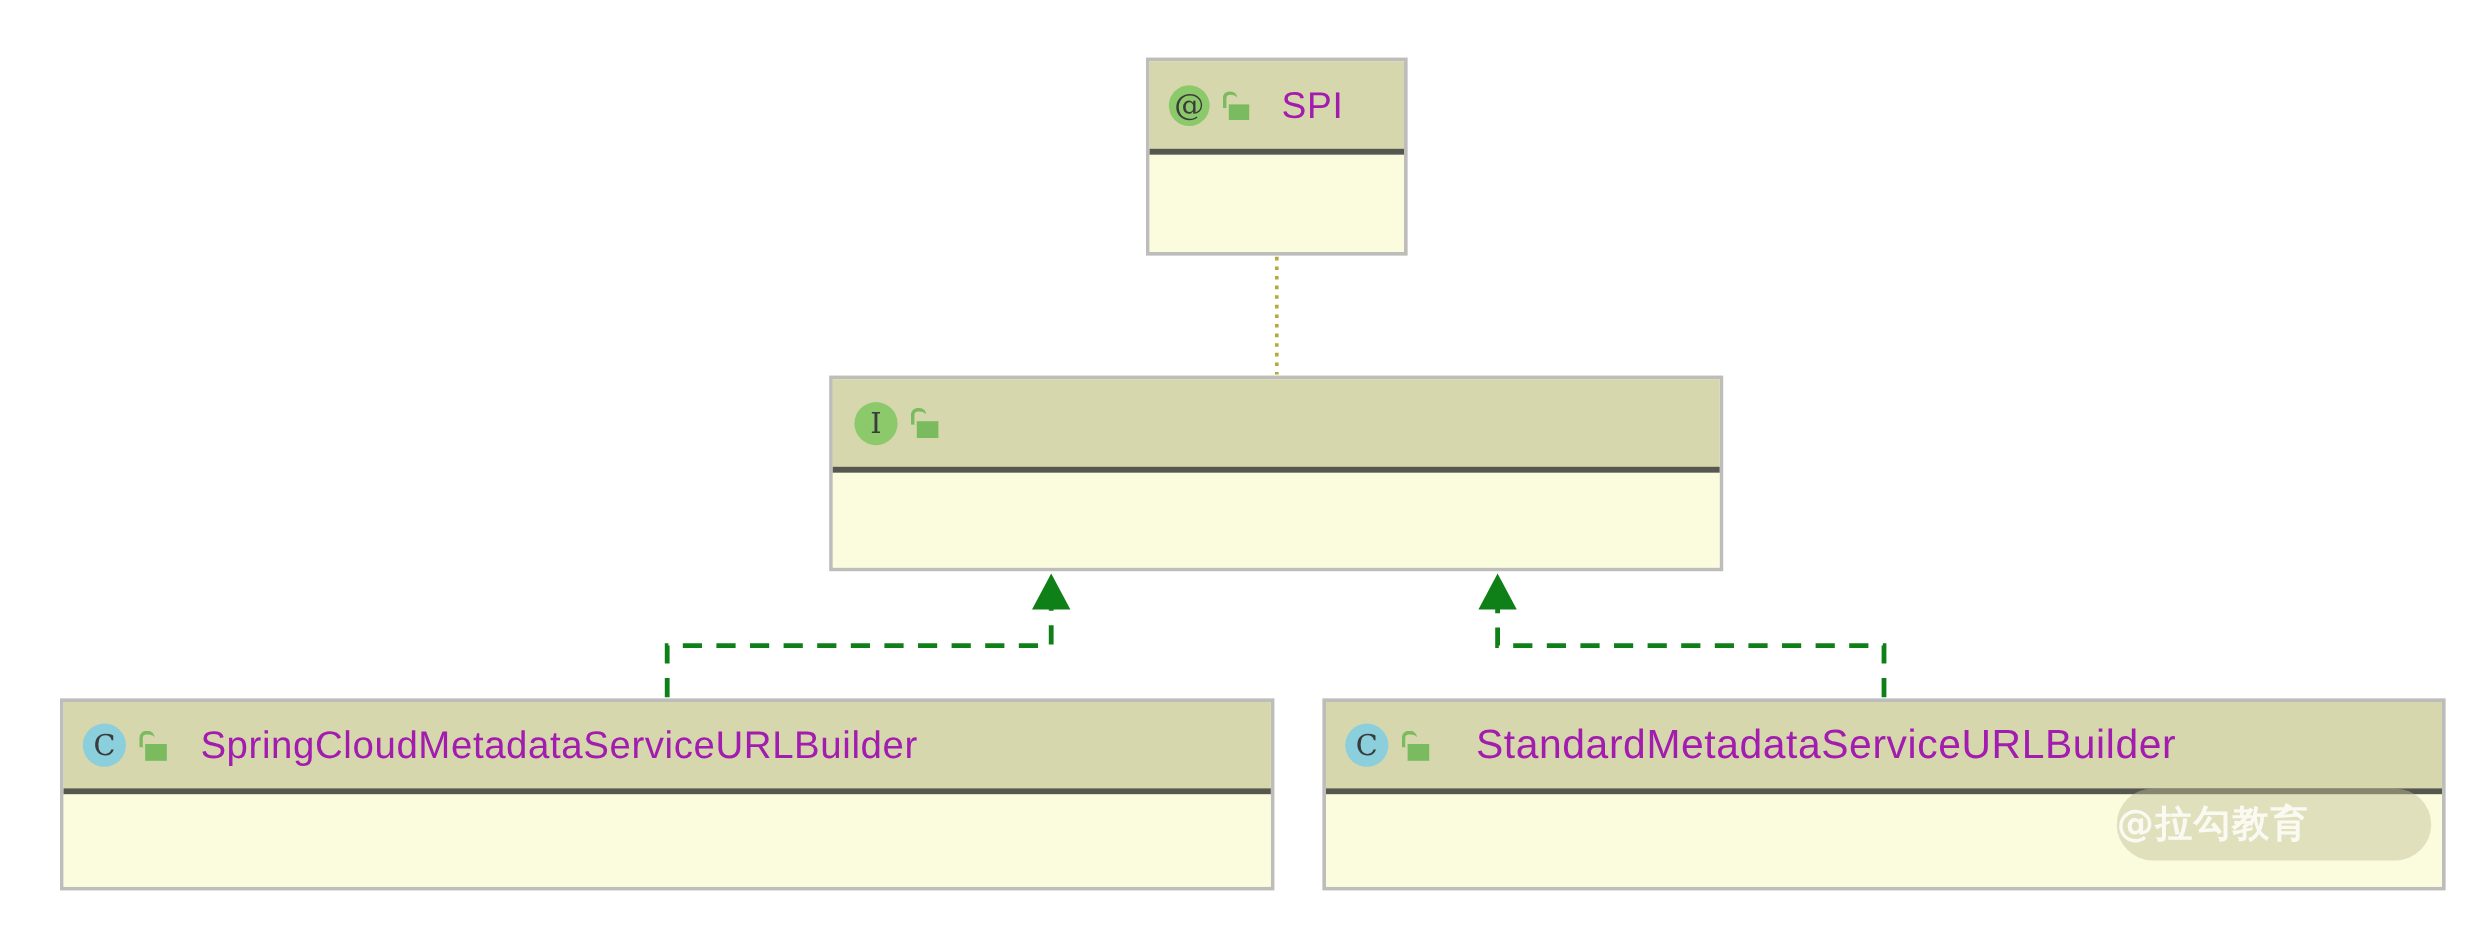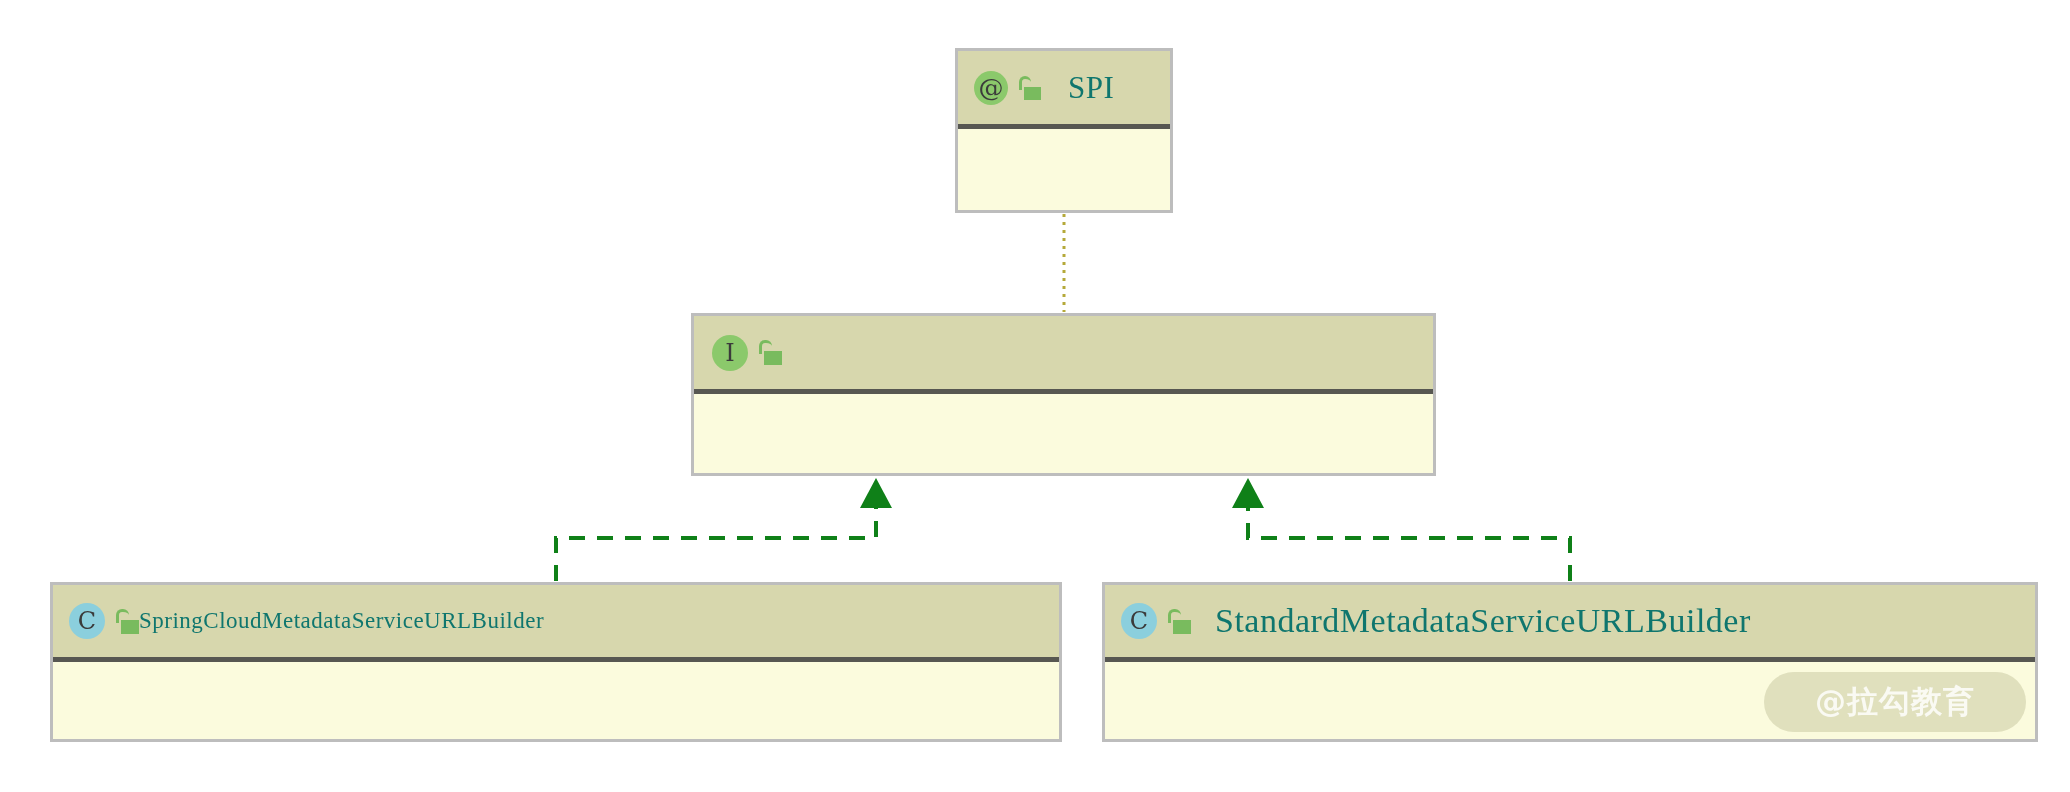--- a/index.html
+++ b/index.html
@@ -70,22 +70,22 @@
     position: absolute;
     top: 0;
     left: 0;
     border: 3px solid #79bb5e;
     border-bottom: none;
     border-right: none;
     background: transparent;
   }
 
   .uml-title {
-    font-family: Liberation Serif, serif;
-    color: #0f766e;
+    font-family: Liberation Sans, sans-serif;
+    color: #a21caf;
     white-space: nowrap;
     letter-spacing: 0.5px;
   }
 
   
   #node-spi {
     left: 955px; top: 48px; width: 218px; height: 165px;
   }
   #node-spi .uml-header { height: 78px; padding-left: 16px; }
   #node-spi .kind-icon { width: 34px; height: 34px; font-size: 25px; }
@@ -105,50 +105,50 @@
   #node-interface .uml-title { font-size: 34px; margin-left: 26px; }
 
   #node-springcloud {
     left: 50px; top: 582px; width: 1012px; height: 160px;
   }
   #node-springcloud .uml-header { height: 77px; padding-left: 16px; }
   #node-springcloud .kind-icon { width: 36px; height: 36px; font-size: 24px; }
   #node-springcloud .lock-icon { width: 23px; height: 25px; margin-left: 11px; }
   #node-springcloud .lock-icon .lock-body { width: 18px; height: 14px; }
   #node-springcloud .lock-icon .lock-shackle { width: 10px; height: 11px; border-radius: 6px 6px 0 0; }
-  #node-springcloud .uml-title { font-size: 23px; }
+  #node-springcloud .uml-title { font-size: 32px; margin-left: 28px; }
 
   #node-standard {
     left: 1102px; top: 582px; width: 936px; height: 160px;
   }
   #node-standard .uml-header { height: 77px; padding-left: 16px; }
   #node-standard .kind-icon { width: 36px; height: 36px; font-size: 24px; }
   #node-standard .lock-icon { width: 23px; height: 25px; margin-left: 11px; }
   #node-standard .lock-icon .lock-body { width: 18px; height: 14px; }
   #node-standard .lock-icon .lock-shackle { width: 10px; height: 11px; border-radius: 6px 6px 0 0; }
-  #node-standard .uml-title { font-size: 34px; margin-left: 24px; }
+  #node-standard .uml-title { font-size: 34px; margin-left: 39px; }
 
   
   .edge-layer {
     position: absolute;
     left: 0; top: 0;
     width: 2070px; height: 792px;
     pointer-events: none;
   }
 
   
   #watermark {
     position: absolute;
-    left: 1764px; top: 672px;
+    left: 1764px; top: 657px;
     width: 262px; height: 60px;
     border-radius: 30px;
     background: rgba(190,190,150,0.45);
     display: flex;
     align-items: center;
-    justify-content: center;
+    justify-content: flex-start;
   }
   #watermark .wm-text {
     font-family: "DejaVu Sans", sans-serif;
     font-size: 31px;
     font-weight: bold;
     color: rgba(255,255,255,0.82);
     letter-spacing: 1px;
     white-space: nowrap;
   }
 </style>

